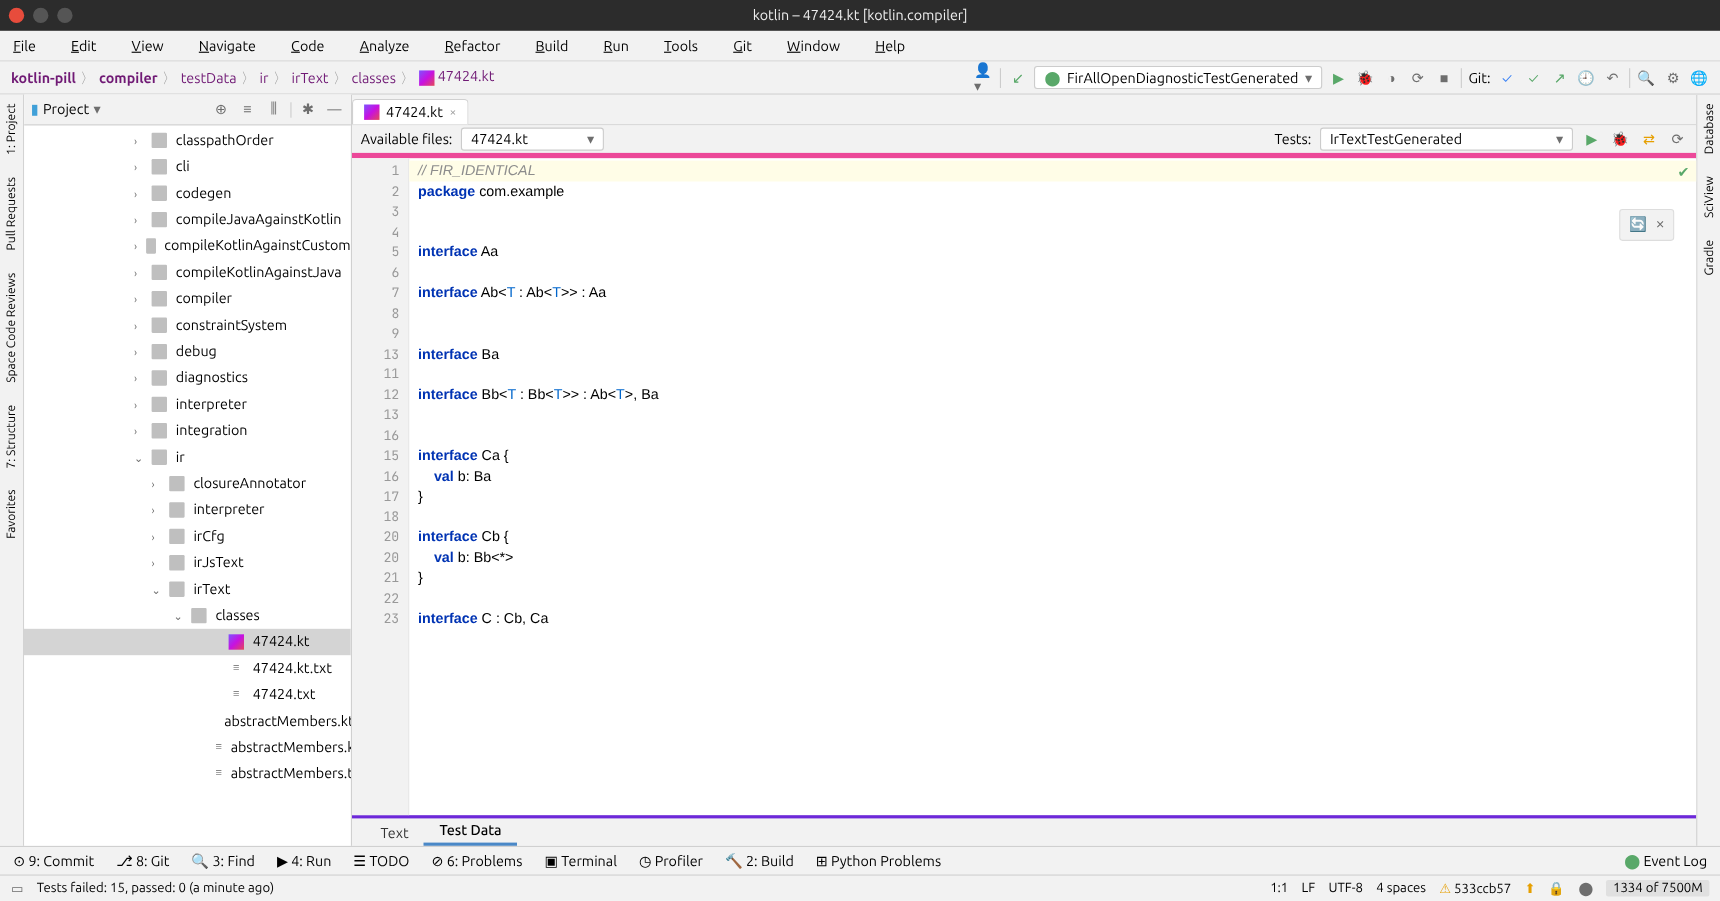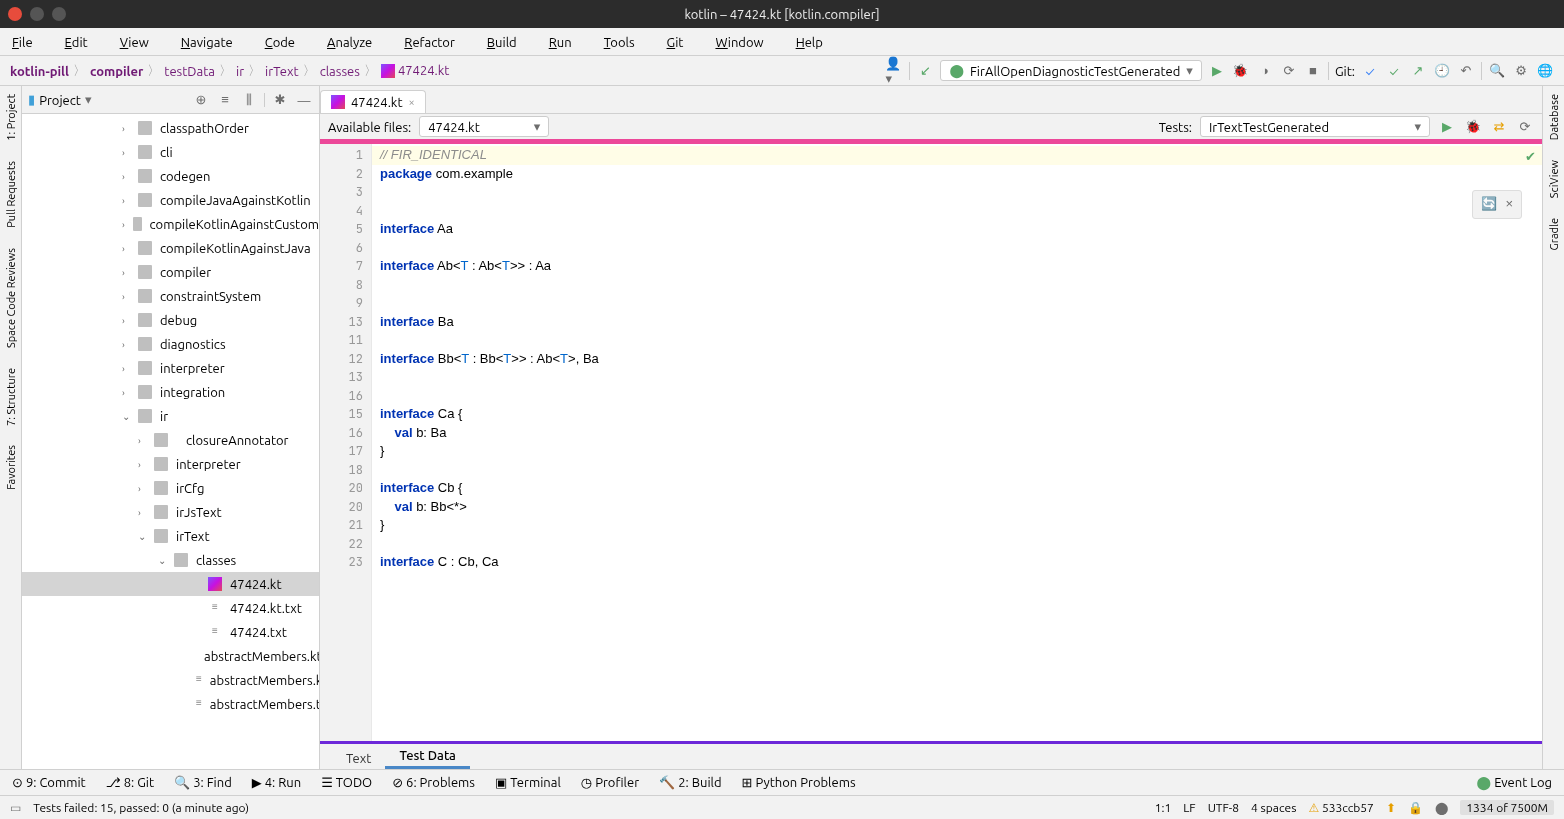--- a/index.html
+++ b/index.html
@@ -319,21 +319,21 @@
           <span style="margin-left: 4px;">integration</span>
         </div>
         <div class="tree-row indent-1">
           <span class="chev">⌄</span>
           <span class="folder-icon"></span>
           <span style="margin-left: 4px;">ir</span>
         </div>
         <div class="tree-row indent-2">
           <span class="chev">›</span>
           <span class="folder-icon"></span>
-          <span style="margin-left: 14px;">closureAnnotator</span>
+          <span style="margin-left: 4px;">closureAnnotator</span>
         </div>
         <div class="tree-row indent-2">
           <span class="chev">›</span>
           <span class="folder-icon"></span>
           <span style="margin-left: 4px;">interpreter</span>
         </div>
         <div class="tree-row indent-2">
           <span class="chev">›</span>
           <span class="folder-icon"></span>
           <span style="margin-left: 4px;">irCfg</span>

